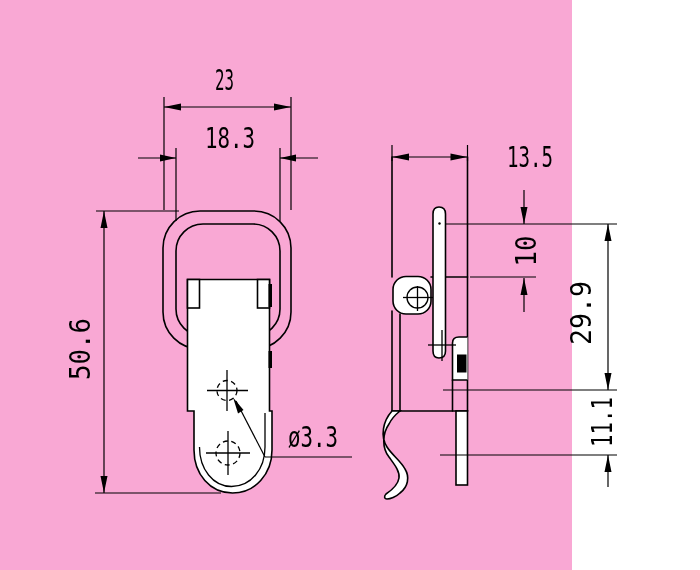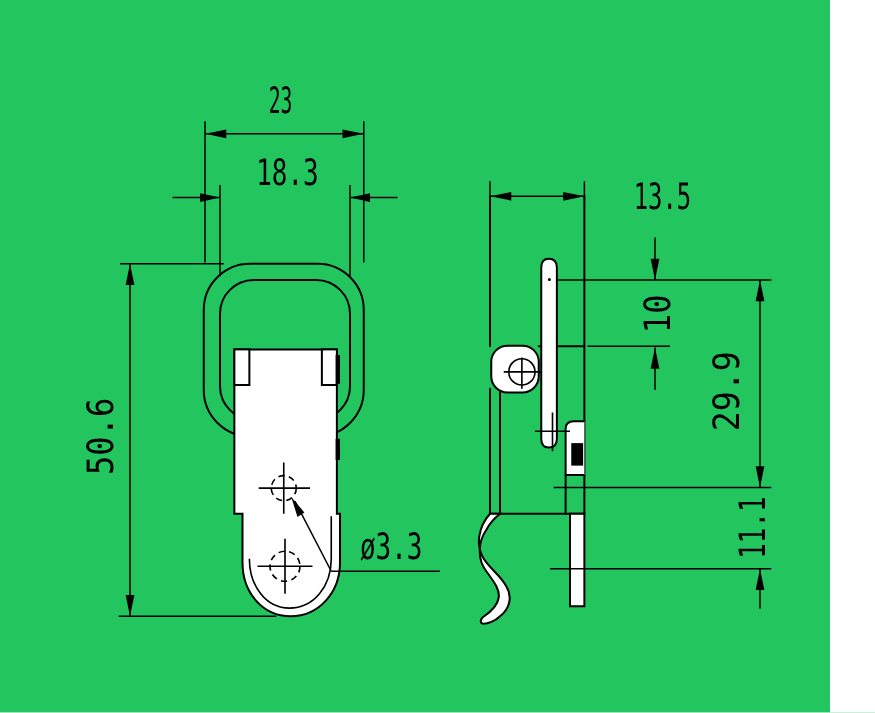--- a/index.html
+++ b/index.html
@@ -4,24 +4,24 @@
 <style>
   html, body {
     margin: 0;
     padding: 0;
     background: #ffffff;
     width: 700px;
     height: 570px;
     overflow: hidden;
   }
   .drawing-stage {
-    width: 664px;
+    width: 572px;
     height: 570px;
     position: relative;
-    background: #22c55e;
+    background: #f9a8d4;
   }
   svg {
     display: block;
   }
   .part-line {
     stroke: #000000;
     stroke-width: 1.6;
     fill: none;
     stroke-linecap: round;
   }

